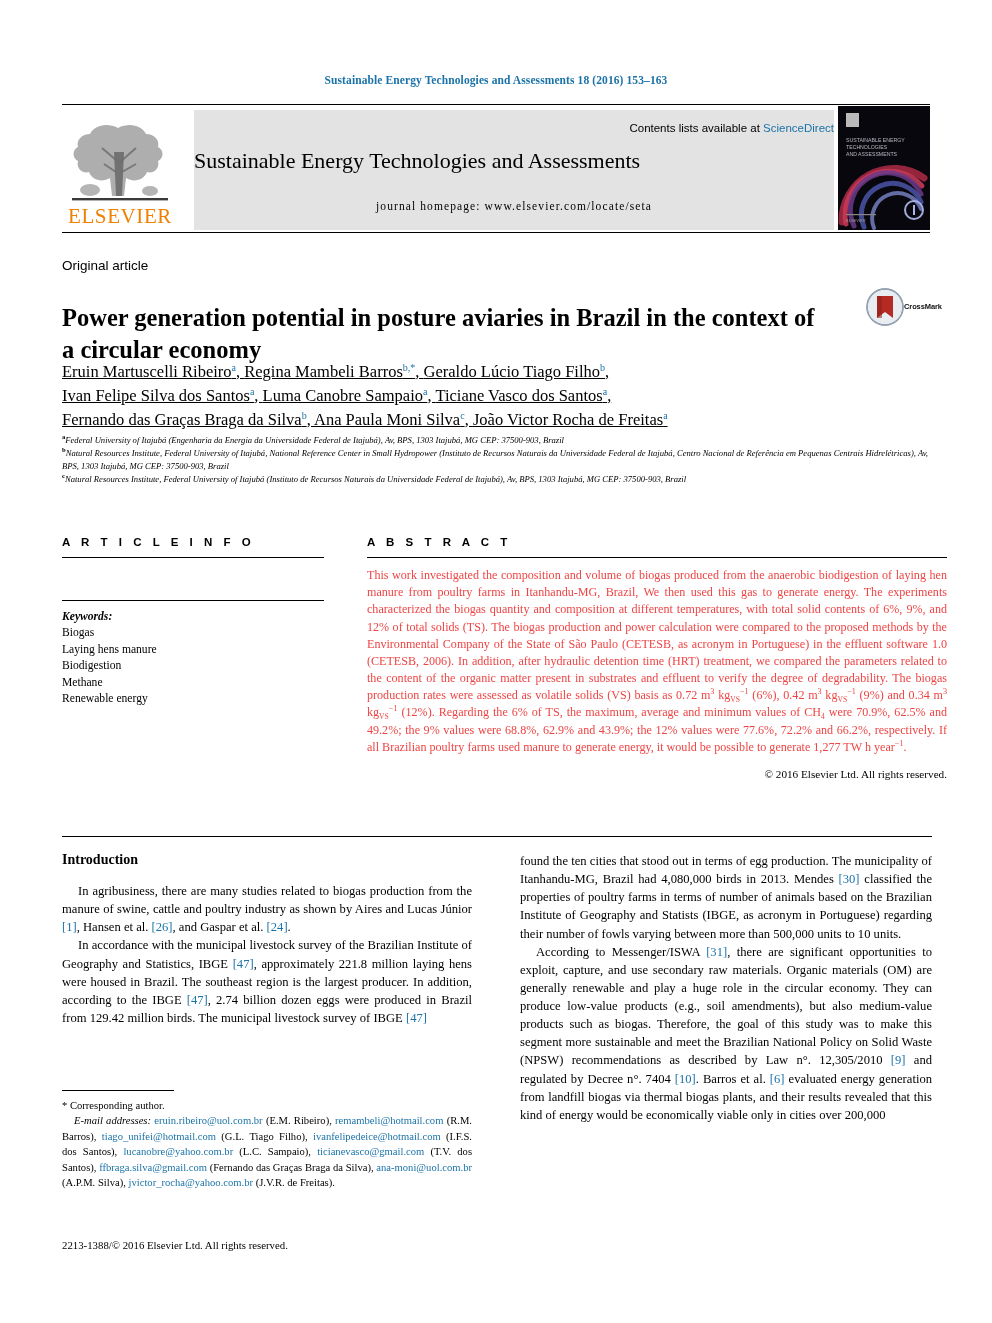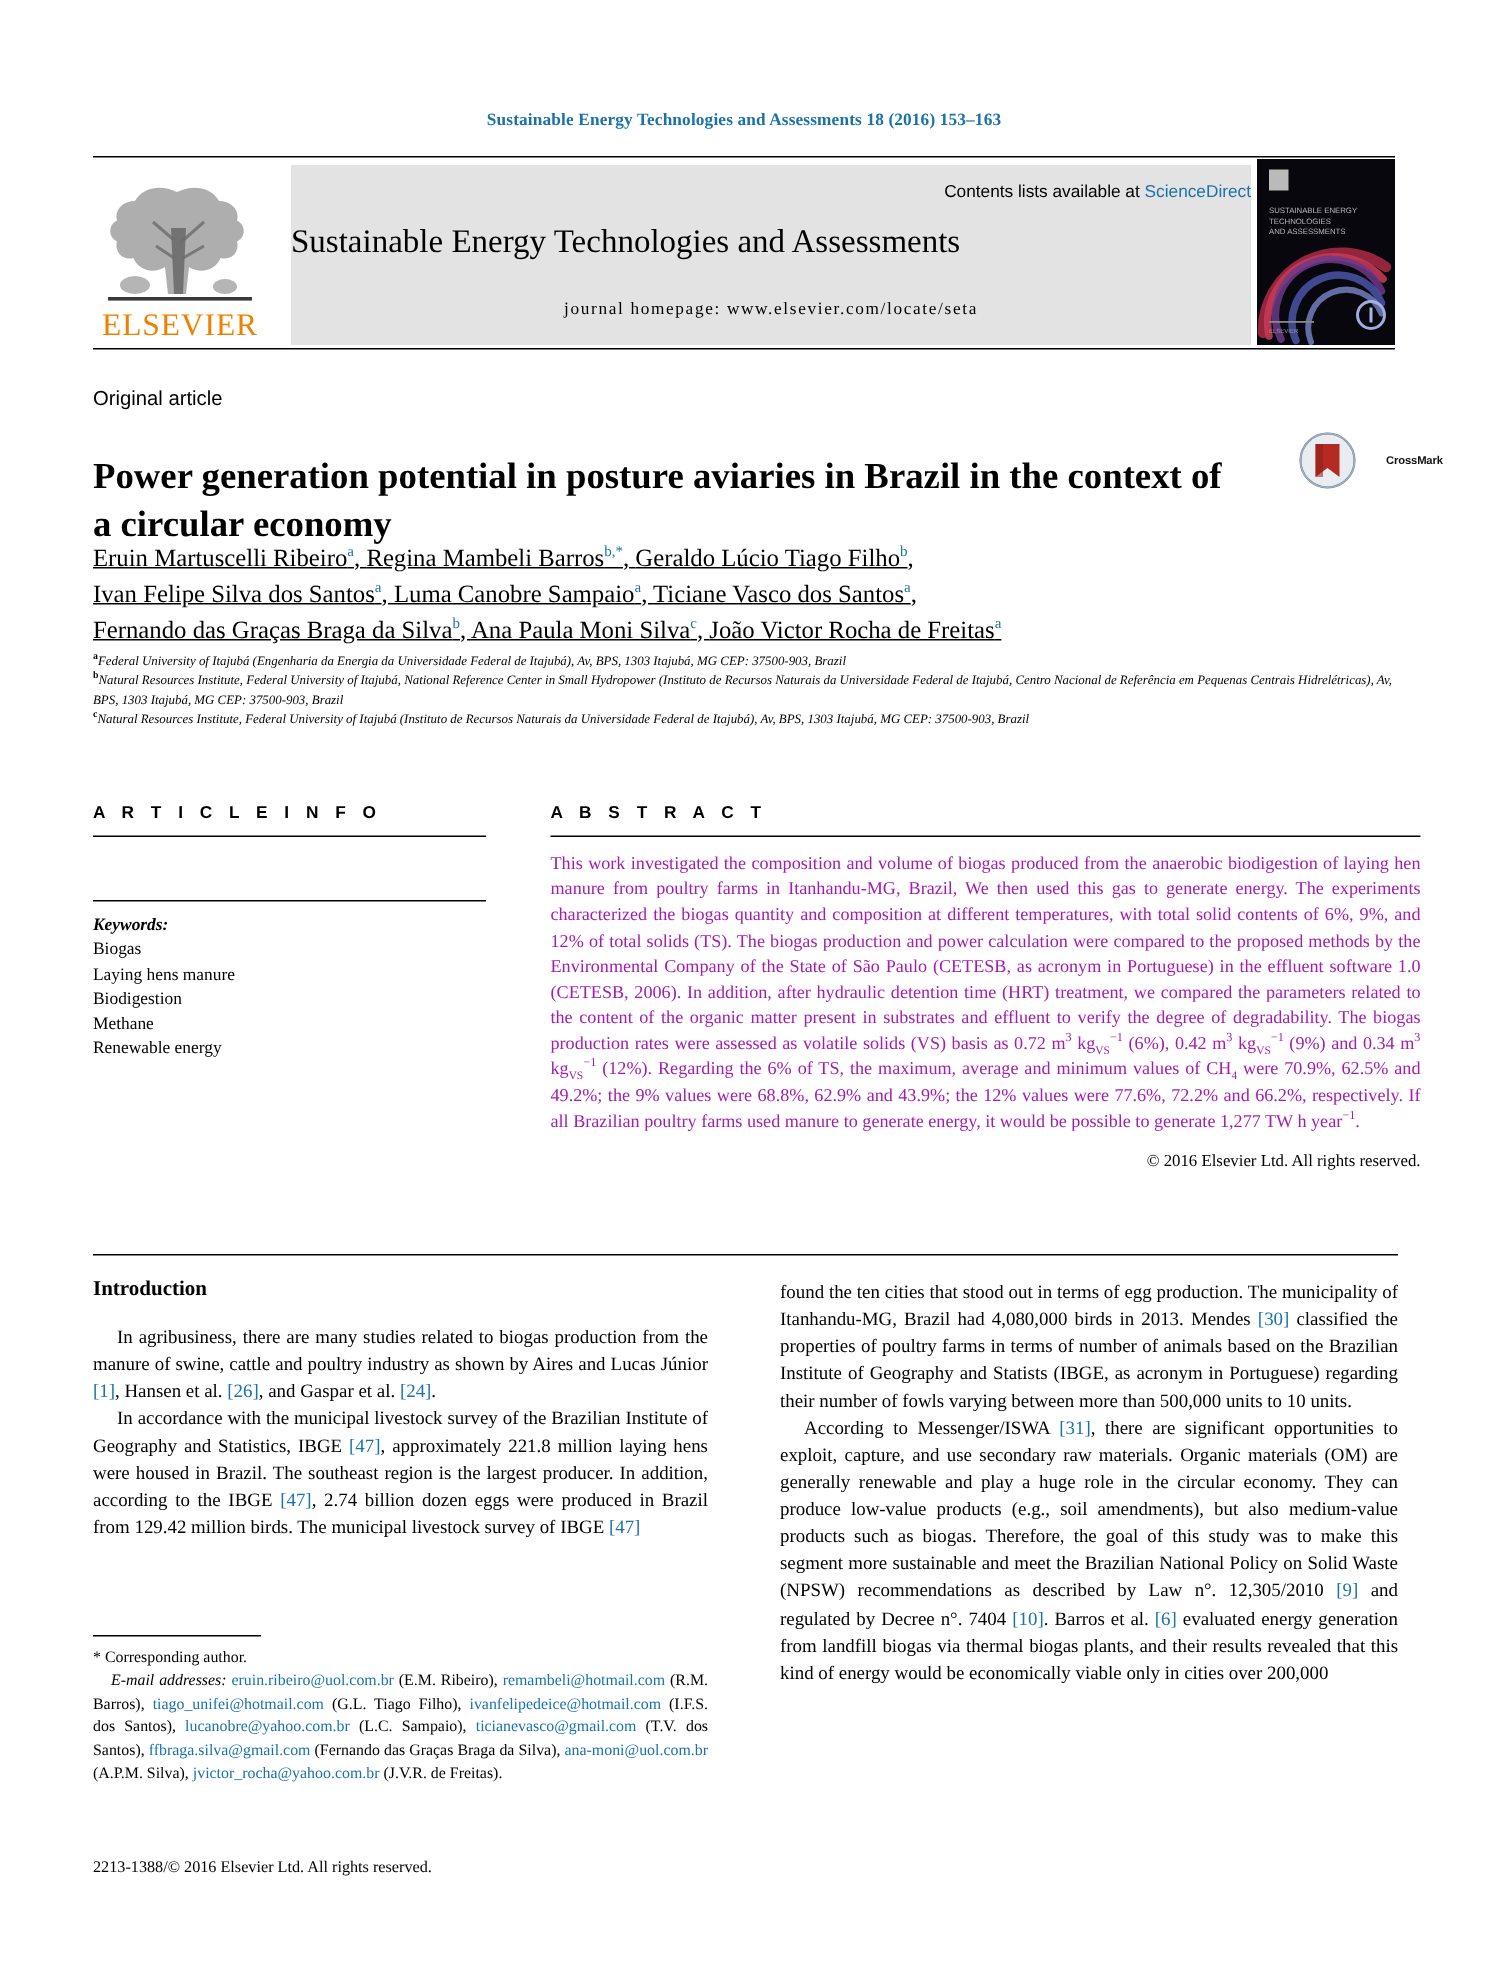--- a/index.html
+++ b/index.html
@@ -141,21 +141,20 @@
     width: 38px; height: 38px;
   }
   .crossmark-word {
     position: absolute;
     left: 38px; top: 14px;
     font-family: "Liberation Sans", sans-serif;
     font-size: 7.5px;
     font-weight: bold;
     color: #111;
     letter-spacing: -0.1px;
-    padding-left: 20px;
   }
 
   
   .authors {
     position: absolute;
     left: 62px; top: 360px;
     width: 830px;
     font-family: "Liberation Serif", serif;
     font-size: 16.5px;
     line-height: 1.44;
@@ -227,21 +226,21 @@
   }
   .kw-wrap {
     margin-top: 42px;
   }
   .abstract-body {
     margin-top: 9px;
     font-family: "Liberation Serif", serif;
     font-size: 12.1px;
     line-height: 1.42;
     text-align: justify;
-    color: #a21caf;
+    color: #ef4444;
   }
   .copyright {
     margin-top: 12px;
     text-align: right;
     font-family: "Liberation Serif", serif;
     font-size: 11.2px;
     color: #000;
   }
   sub.vs {
     font-size: 7.6px;

